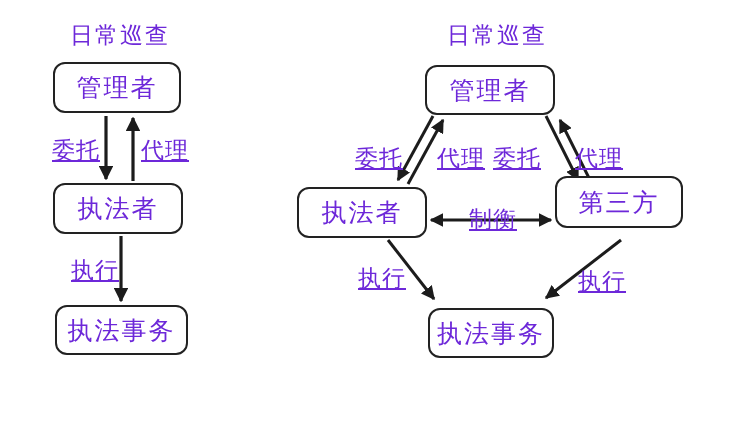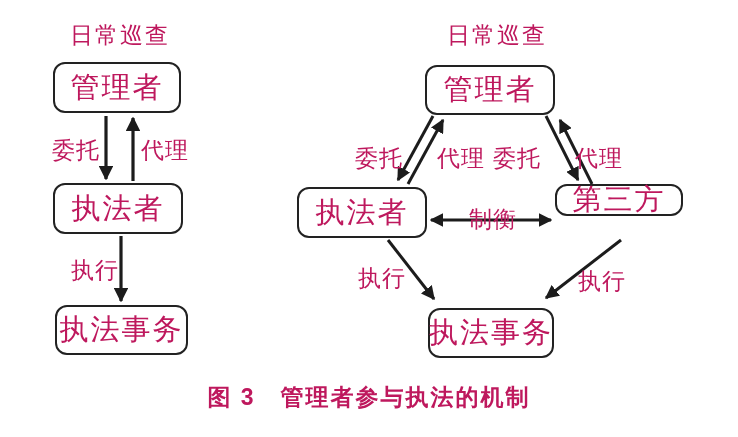--- a/index.html
+++ b/index.html
@@ -2,53 +2,54 @@
 <html><head>
 <meta charset="utf-8">
 <style>
   html, body { margin: 0; padding: 0; background: #ffffff; }
   .canvas {
     position: relative;
     width: 738px;
     height: 437px;
     background: #ffffff;
     font-family: "Liberation Serif", "DejaVu Serif", serif;
-    color: #be185d;
+    color: #6d28d9;
     overflow: hidden;
   }
   .arrow-layer {
     position: absolute;
     left: 0; top: 0;
     width: 738px; height: 437px;
   }
   .node {
     position: absolute;
     border: 2px solid #222222;
     border-radius: 12px;
     background: #ffffff;
     display: flex;
     align-items: center;
     justify-content: center;
-    font-size: 29px;
+    font-size: 25px;
     letter-spacing: 2px;
     box-sizing: border-box;
     white-space: nowrap;
   }
   .diagram-title {
     position: absolute;
     font-size: 23px;
     letter-spacing: 2px;
     white-space: nowrap;
   }
   .edge-label {
     position: absolute;
     font-size: 23px;
     letter-spacing: 1px;
     white-space: nowrap;
     background: transparent;
+    text-decoration: underline;
   }
   .caption {
     position: absolute;
     left: 0;
     top: 382px;
     width: 738px;
     text-align: center;
     font-family: "Liberation Sans", "DejaVu Sans", sans-serif;
     font-weight: bold;
     font-size: 23px;
@@ -103,23 +104,22 @@
 
     <span class="edge-label" style="left:355px; top:143px;">委托</span>
     <span class="edge-label" style="left:437px; top:143px;">代理</span>
     <span class="edge-label" style="left:493px; top:143px;">委托</span>
     <span class="edge-label" style="left:575px; top:143px;">代理</span>
 
     <div class="node" style="left:297px; top:187px; width:130px; height:51px;">执法者</div>
 
     <span class="edge-label" style="left:469px; top:204px;">制衡</span>
 
-    <div class="node" style="left:555px; top:184px; width:128px; height:32px;">第三方</div>
+    <div class="node" style="left:555px; top:176px; width:128px; height:52px;">第三方</div>
 
     <span class="edge-label" style="left:358px; top:263px;">执行</span>
     <span class="edge-label" style="left:578px; top:266px;">执行</span>
 
     <div class="node" style="left:428px; top:308px; width:126px; height:50px;">执法事务</div>
   </div>
 
-  <div class="caption">图 3　管理者参与执法的机制</div>
 
 </div>
 
 </body></html>

